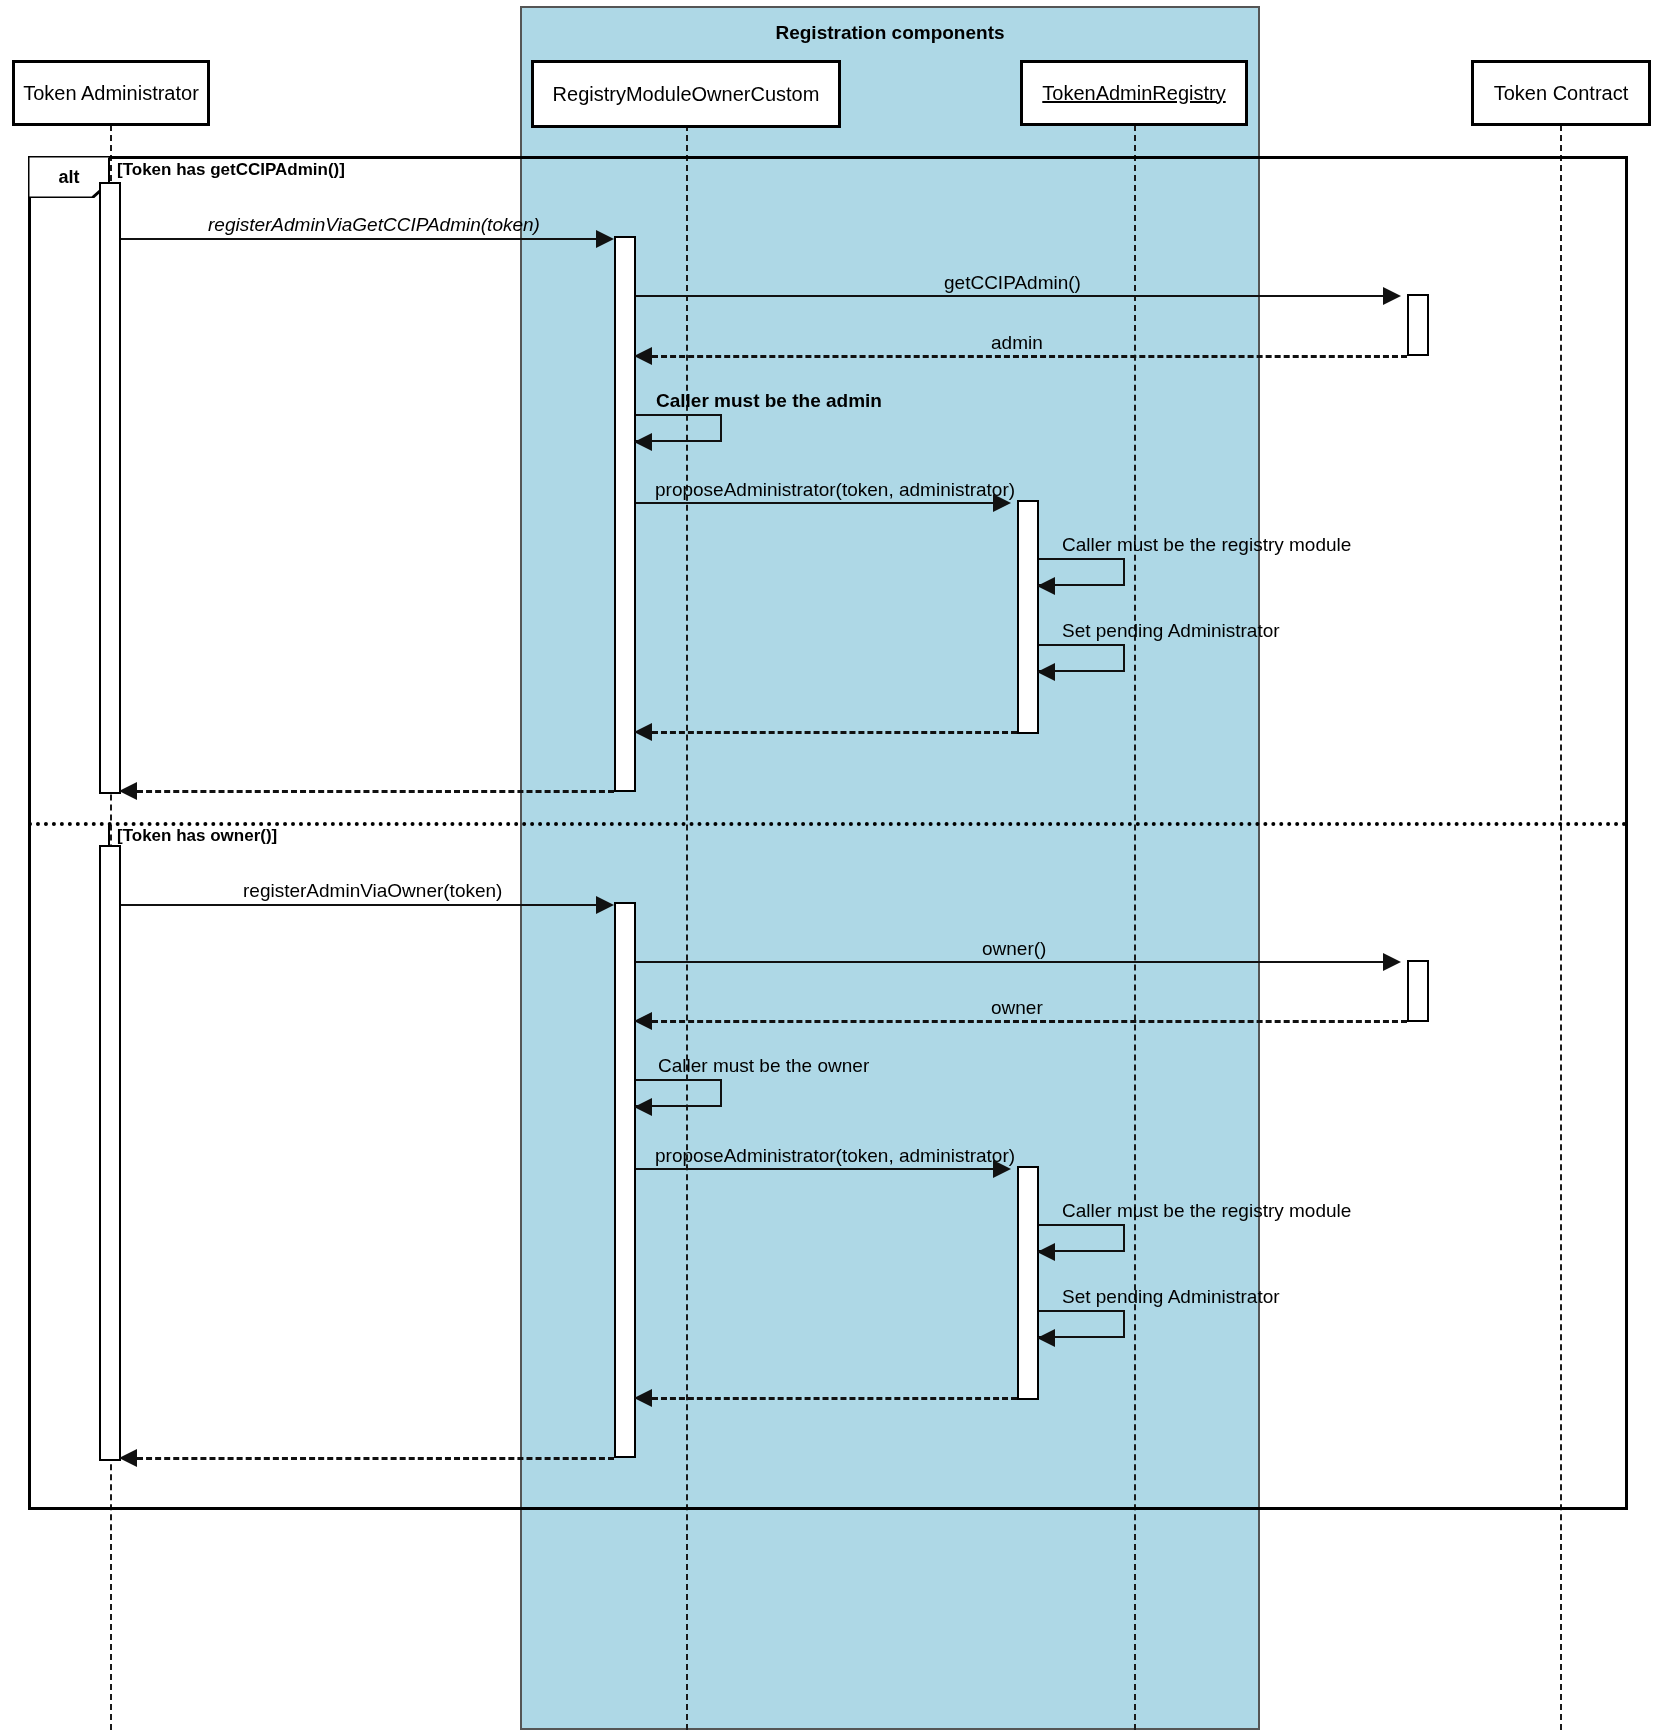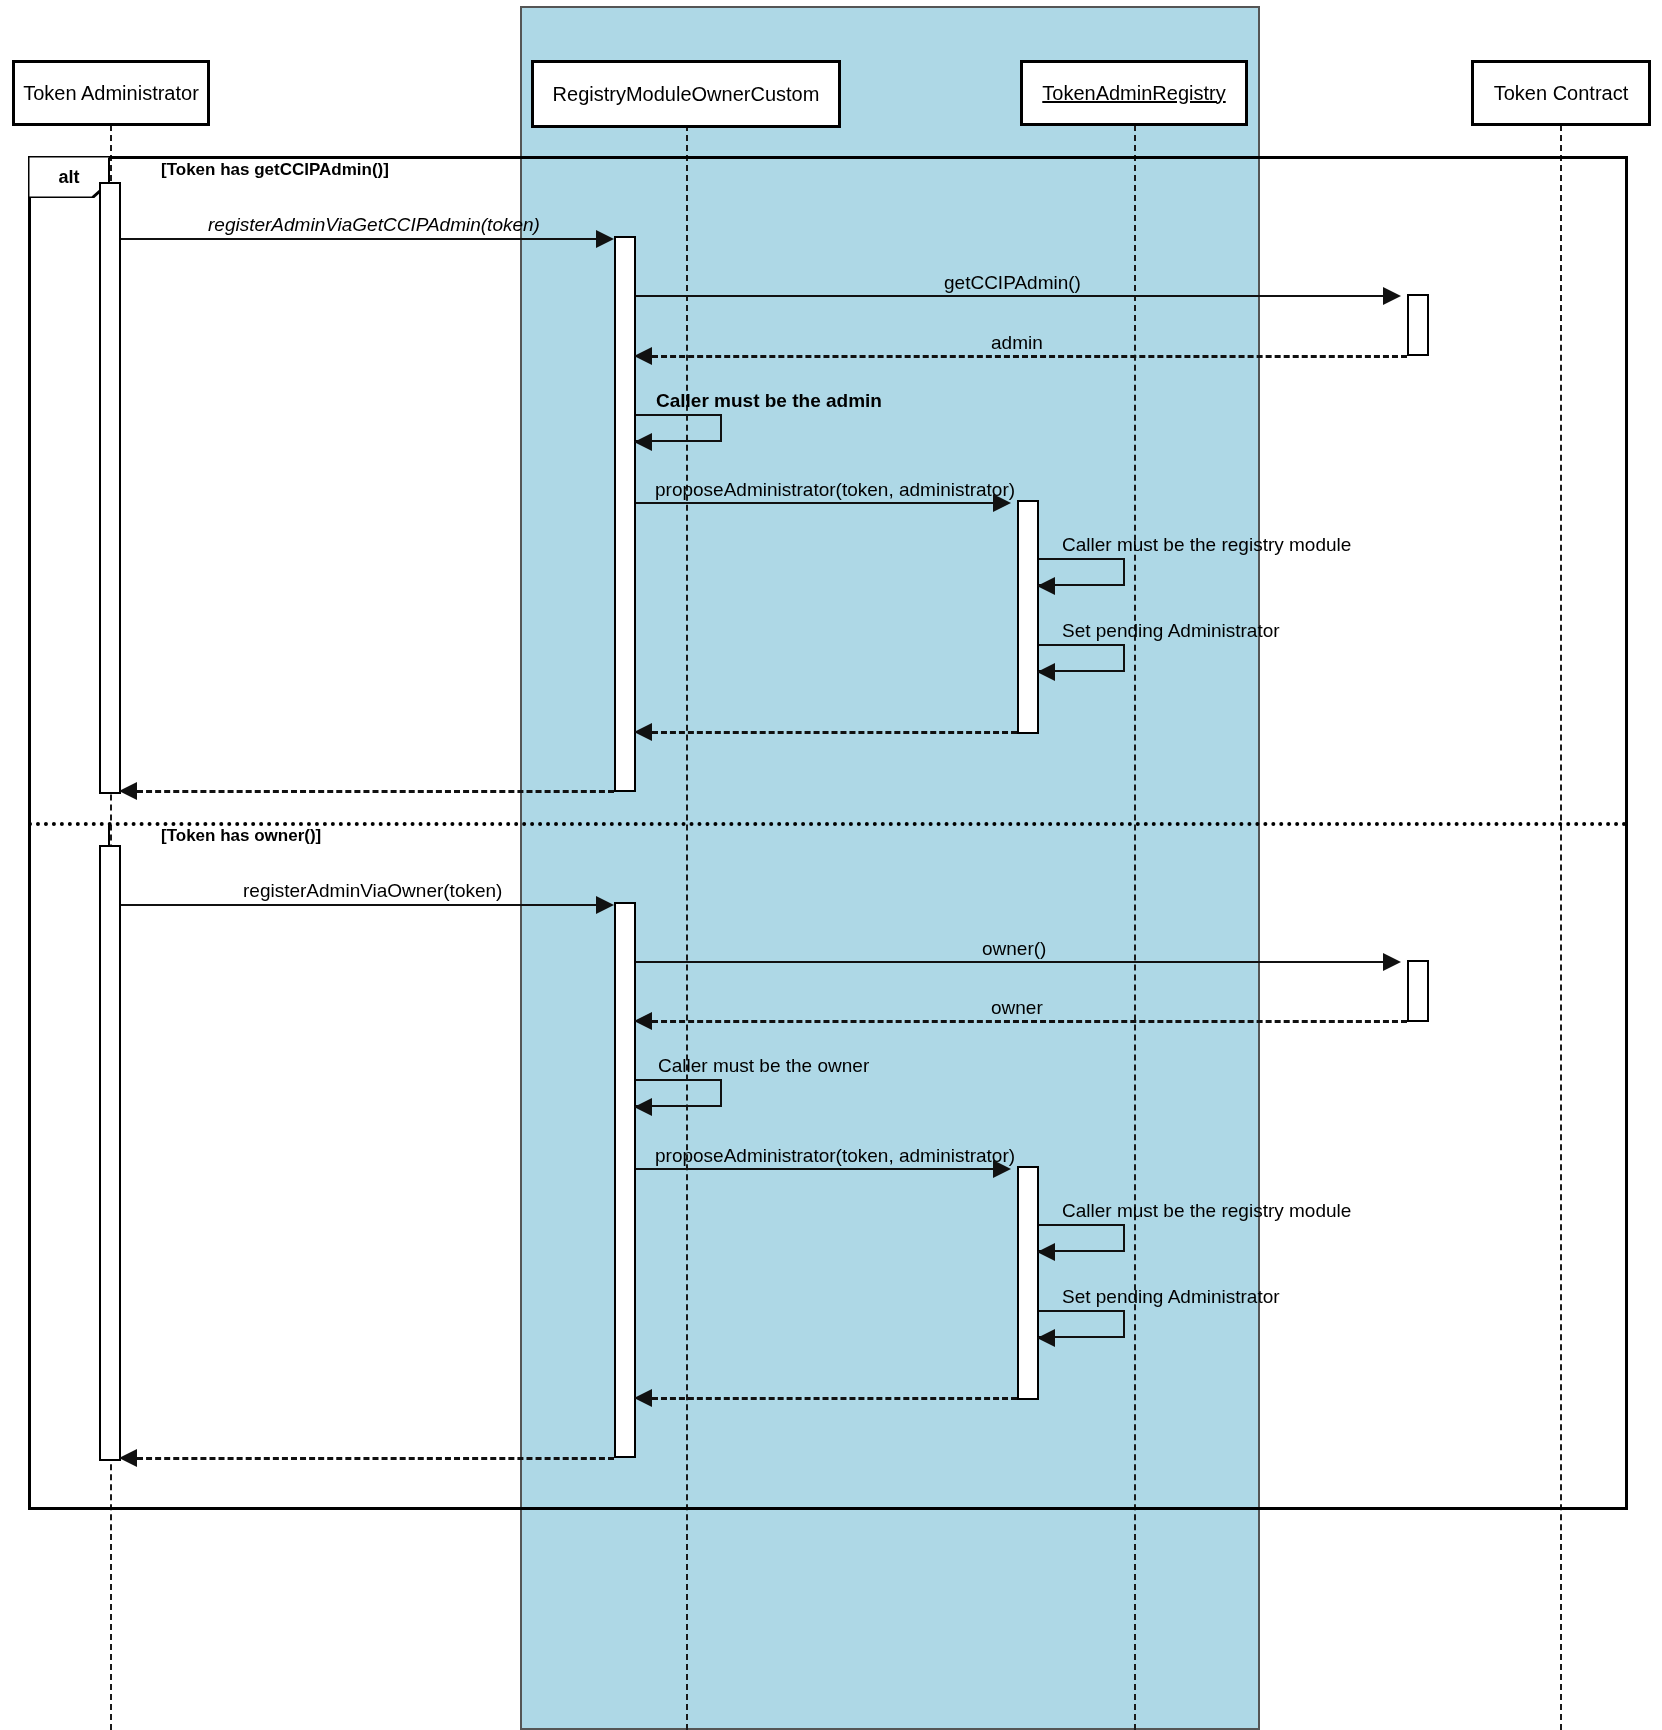--- a/index.html
+++ b/index.html
@@ -18,40 +18,41 @@
   .lifeline{position:absolute;width:0;border-left:2px dashed #1a1a1a;}
 
   
   .activation{position:absolute;background:#fff;border:2px solid #000;box-sizing:border-box;}
 
   
   .altframe{position:absolute;border:3px solid #000;box-sizing:border-box;background:transparent;}
   .altlabelbox{position:absolute;box-sizing:border-box;}
   .altlabelbox .lbl{position:absolute;left:0;top:0;width:100%;height:100%;
        display:flex;align-items:center;justify-content:center;font-weight:bold;font-size:18px;}
-  .altcond{position:absolute;font-weight:bold;font-size:17px;color:#000;white-space:nowrap;margin-left:44px;}
+  .altcond{position:absolute;font-weight:bold;font-size:17px;color:#000;white-space:nowrap;}
   .altdivider{position:absolute;height:0;border-top:4px dotted #000;}
 
   
   .msgline{position:absolute;height:0;border-top:2px solid #111;}
   .msgline.ret{border-top:3px dashed #111;}
   .arrowhead{position:absolute;width:0;height:0;}
   .arrowhead.right{border-top:9px solid transparent;border-bottom:9px solid transparent;border-left:18px solid #111;}
   .arrowhead.left{border-top:9px solid transparent;border-bottom:9px solid transparent;border-right:18px solid #111;}
   .msglabel{position:absolute;font-size:19px;color:#000;white-space:nowrap;}
 
   
   .selfbox{position:absolute;border:2px solid #111;border-left:none;box-sizing:border-box;background:transparent;}
 </style>
 </head>
 <body>
 
 <div id="canvas">
 
   <div class="groupbox" style="left:520px;top:6px;width:740px;height:1724px;"></div>
+  <div class="grouptitle" style="left:520px;top:22px;width:740px;">Registration components</div>
 
   <div class="lifeline" style="left:110px;top:125px;height:1605px;"></div>
   <div class="lifeline" style="left:686px;top:125px;height:1605px;"></div>
   <div class="lifeline" style="left:1134px;top:125px;height:1605px;"></div>
   <div class="lifeline" style="left:1560px;top:125px;height:1605px;"></div>
 
   <div class="participant" style="left:12px;top:60px;width:198px;height:66px;">
     <span>Token Administrator</span>
   </div>
   <div class="participant" style="left:531px;top:60px;width:310px;height:68px;">

